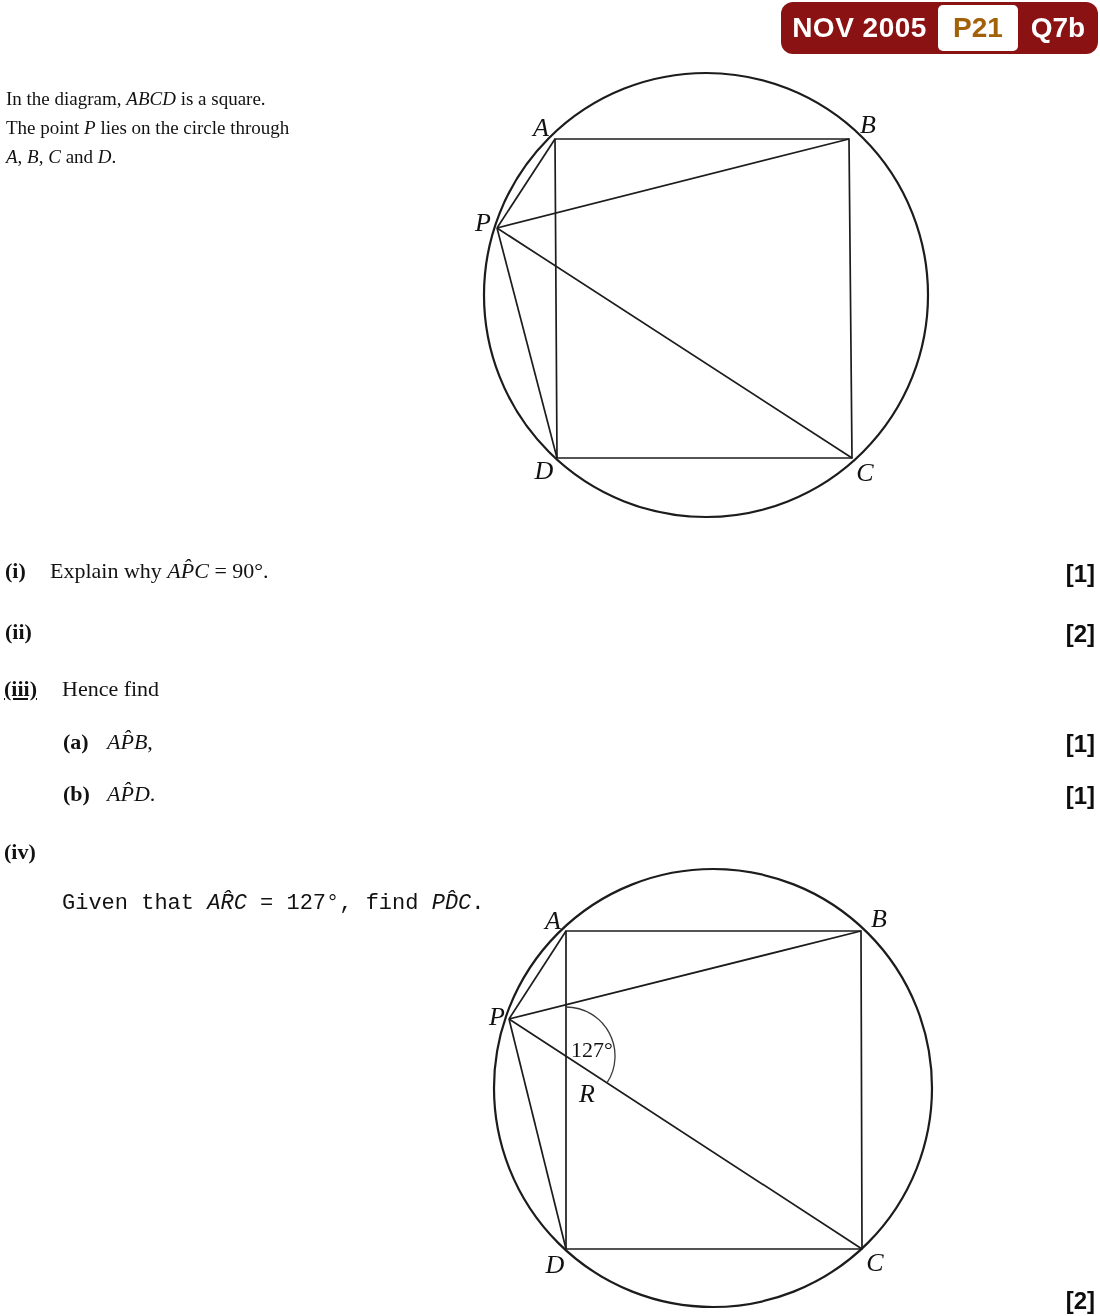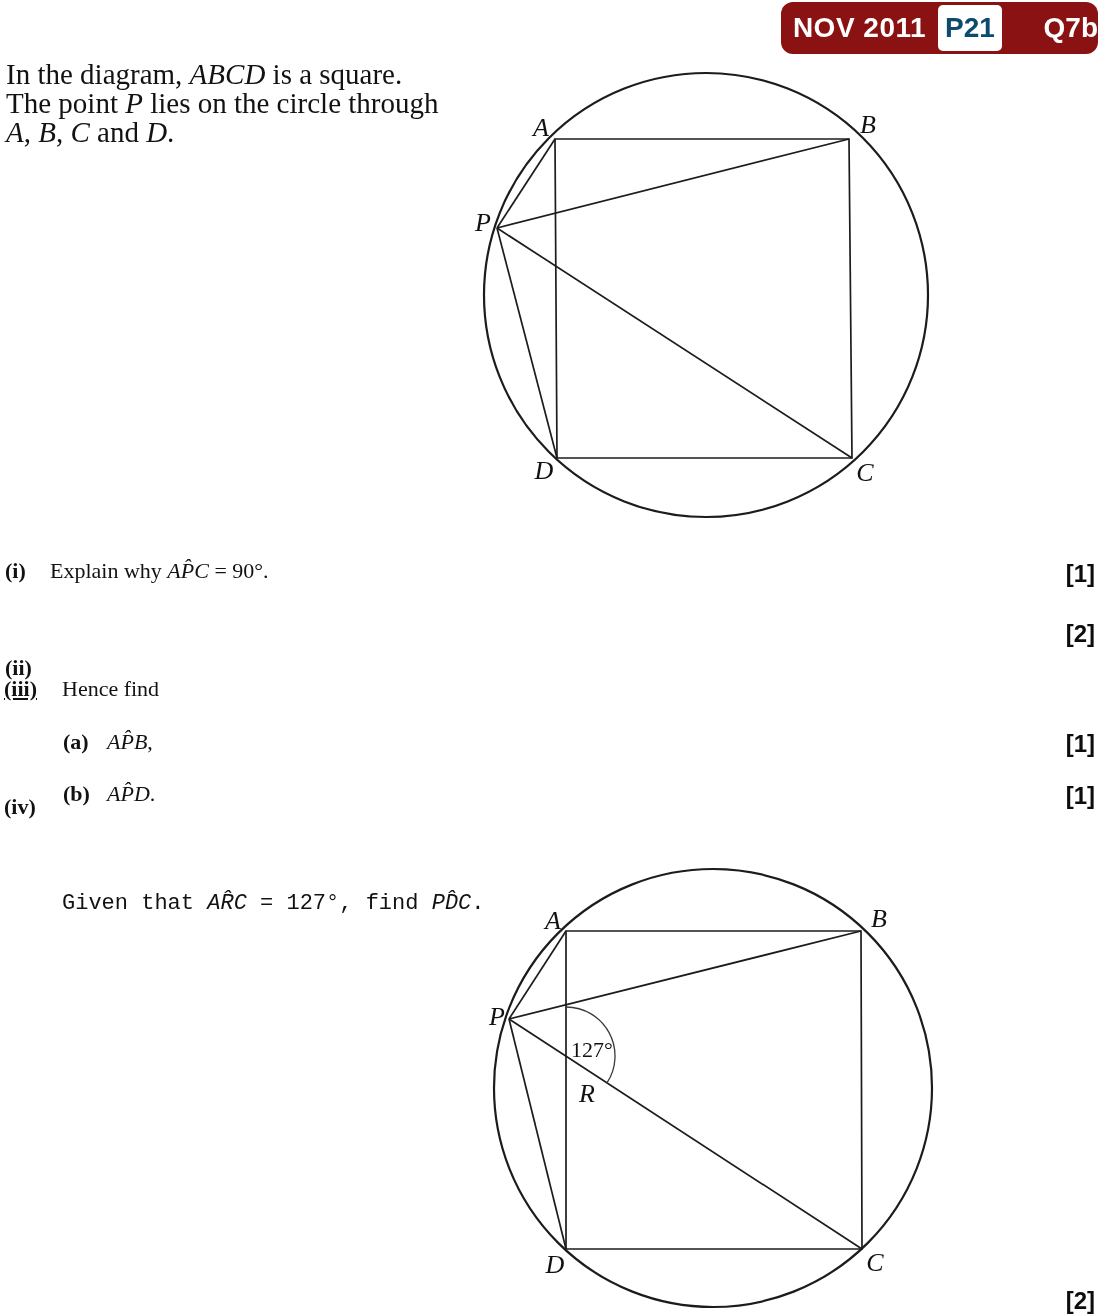--- a/index.html
+++ b/index.html
@@ -6,26 +6,26 @@
   body{width:1100px;height:1316px;position:relative;overflow:hidden;
        font-family:"Liberation Serif",serif;color:#121212;}
   .page{position:absolute;inset:0;}
 
   
   .badge{position:absolute;left:781px;top:2px;width:317px;height:52px;
          background:#8a1212;border-radius:12px;display:flex;align-items:center;
          font-family:"Liberation Sans",sans-serif;font-weight:bold;color:#ffffff;
          font-size:28px;}
   .badge-session{width:157px;text-align:center;letter-spacing:0.5px;}
-  .badge-paper{width:64px;height:46px;margin:3px 0;background:#ffffff;color:#0c4a6e;
+  .badge-paper{width:80px;height:46px;margin:3px 0;background:#ffffff;color:#a16207;
                display:flex;align-items:center;justify-content:center;border-radius:5px;}
-  .badge-question{flex:1;text-align:right;}
+  .badge-question{flex:1;text-align:center;}
 
   
-  .intro{position:absolute;left:6px;top:60px;font-size:29px;line-height:29px;white-space:nowrap;}
+  .intro{position:absolute;left:6px;top:84px;font-size:19px;line-height:29px;white-space:nowrap;}
 
   
   .qrow{position:absolute;font-size:22px;display:flex;white-space:nowrap;}
   .qnum{font-weight:bold;flex:0 0 auto;}
   .qtext{flex:0 0 auto;}
   .seg-italic{font-style:italic;}
 
   
   .mark{position:absolute;right:5px;font-family:"Liberation Sans",sans-serif;
         font-weight:bold;font-size:24px;color:#0d0d0d;}
@@ -35,21 +35,21 @@
   svg.diagram text{font-family:"Liberation Serif",serif;font-style:italic;
                    font-size:26px;fill:#111111;}
   svg.diagram text.upright{font-style:normal;font-size:22px;}
 </style>
 </head>
 <body>
 
 <div class="page">
 
   <div class="badge">
-    <span class="badge-session">NOV 2011</span>
+    <span class="badge-session">NOV 2005</span>
     <span class="badge-paper">P21</span>
     <span class="badge-question">Q7b</span>
   </div>
 
   <div class="intro"><span>In the diagram, </span><span class="seg-italic">ABCD</span><span> is a square.</span><br><span>The point </span><span class="seg-italic">P</span><span> lies on the circle through</span><br><span class="seg-italic">A</span><span>, </span><span class="seg-italic">B</span><span>, </span><span class="seg-italic">C</span><span> and </span><span class="seg-italic">D</span><span>.</span></div>
 
   <svg id="diagram-0" class="diagram" viewBox="460 60 490 470" style="left: 460px; top: 60px; width: 490px; height: 470px;">
       <circle cx="706" cy="295" r="222" fill="none" stroke="#1c1c1c" stroke-width="2.2"></circle>
       <polygon points="555,139 849,139 852,458 557,458" fill="none" stroke="#1c1c1c" stroke-width="1.7"></polygon>
       <line x1="497" y1="228" x2="555" y2="139" stroke="#1c1c1c" stroke-width="1.7"></line>
@@ -79,42 +79,42 @@
       <text x="571" y="1057" text-anchor="start" class="upright">127°</text>
     </svg>
 
   <div class="qrow" style="left:5px;top:558px;">
     <span class="qnum" style="width:45px;">(i)</span>
     <span class="qtext"><span>Explain why </span><span class="seg-italic">AP̂C</span><span> = 90°.</span></span>
   </div>
   <div class="mark" style="top:560px;">[1]</div>
 
   <div class="qrow" style="left:5px;top:619px;">
-    <span class="qnum" style="width:51px;margin-top:36px;">(ii)</span>
+    <span class="qnum" style="width:51px;">(ii)</span>
   </div>
   <div class="mark" style="top:620px;">[2]</div>
 
   <div class="qrow" style="left:4px;top:676px;">
     <span class="qnum" style="width:58px;text-decoration:underline;">(iii)</span>
     <span class="qtext"><span>Hence find</span></span>
   </div>
 
   <div class="qrow" style="left:63px;top:729px;">
     <span class="qnum" style="width:44px;">(a)</span>
     <span class="qtext"><span class="seg-italic">AP̂B</span><span>,</span></span>
   </div>
   <div class="mark" style="top:730px;">[1]</div>
 
   <div class="qrow" style="left:63px;top:781px;">
     <span class="qnum" style="width:44px;">(b)</span>
     <span class="qtext"><span class="seg-italic">AP̂D</span><span>.</span></span>
   </div>
   <div class="mark" style="top:782px;">[1]</div>
 
-  <div class="qrow" style="left:4px;top:794px;">
+  <div class="qrow" style="left:4px;top:839px;">
     <span class="qnum" style="width:56px;">(iv)</span>
   </div>
 
   <div class="qrow" style="left:62px;top:891px;font-family:Liberation Mono, monospace;">
     <span class="qtext"><span>Given that </span><span class="seg-italic">AR̂C</span><span> = 127°, find </span><span class="seg-italic">PD̂C</span><span>.</span></span>
   </div>
   <div class="mark" style="top:1287px;">[2]</div>
 
 </div>
 

